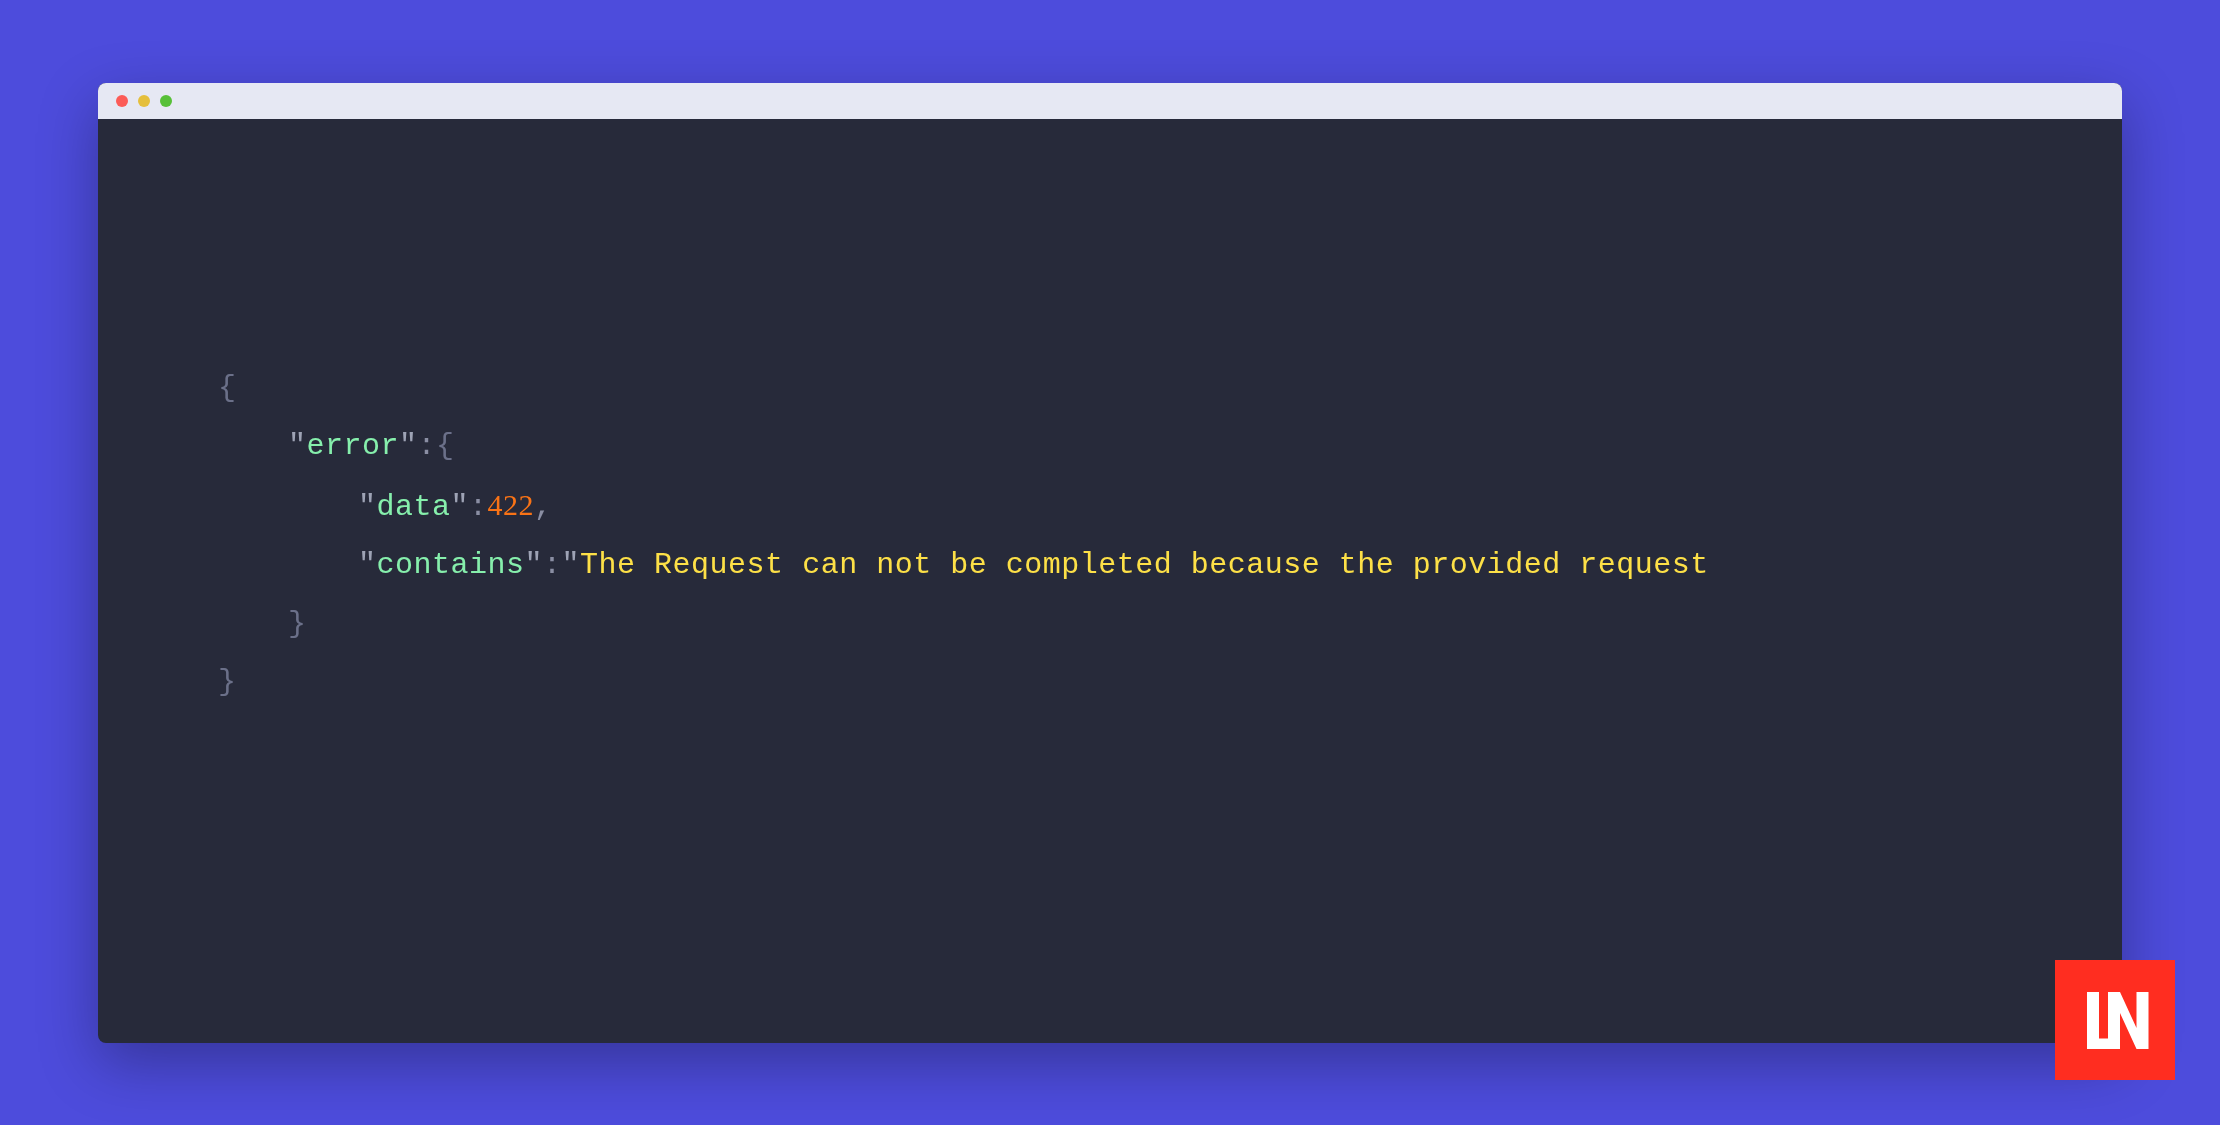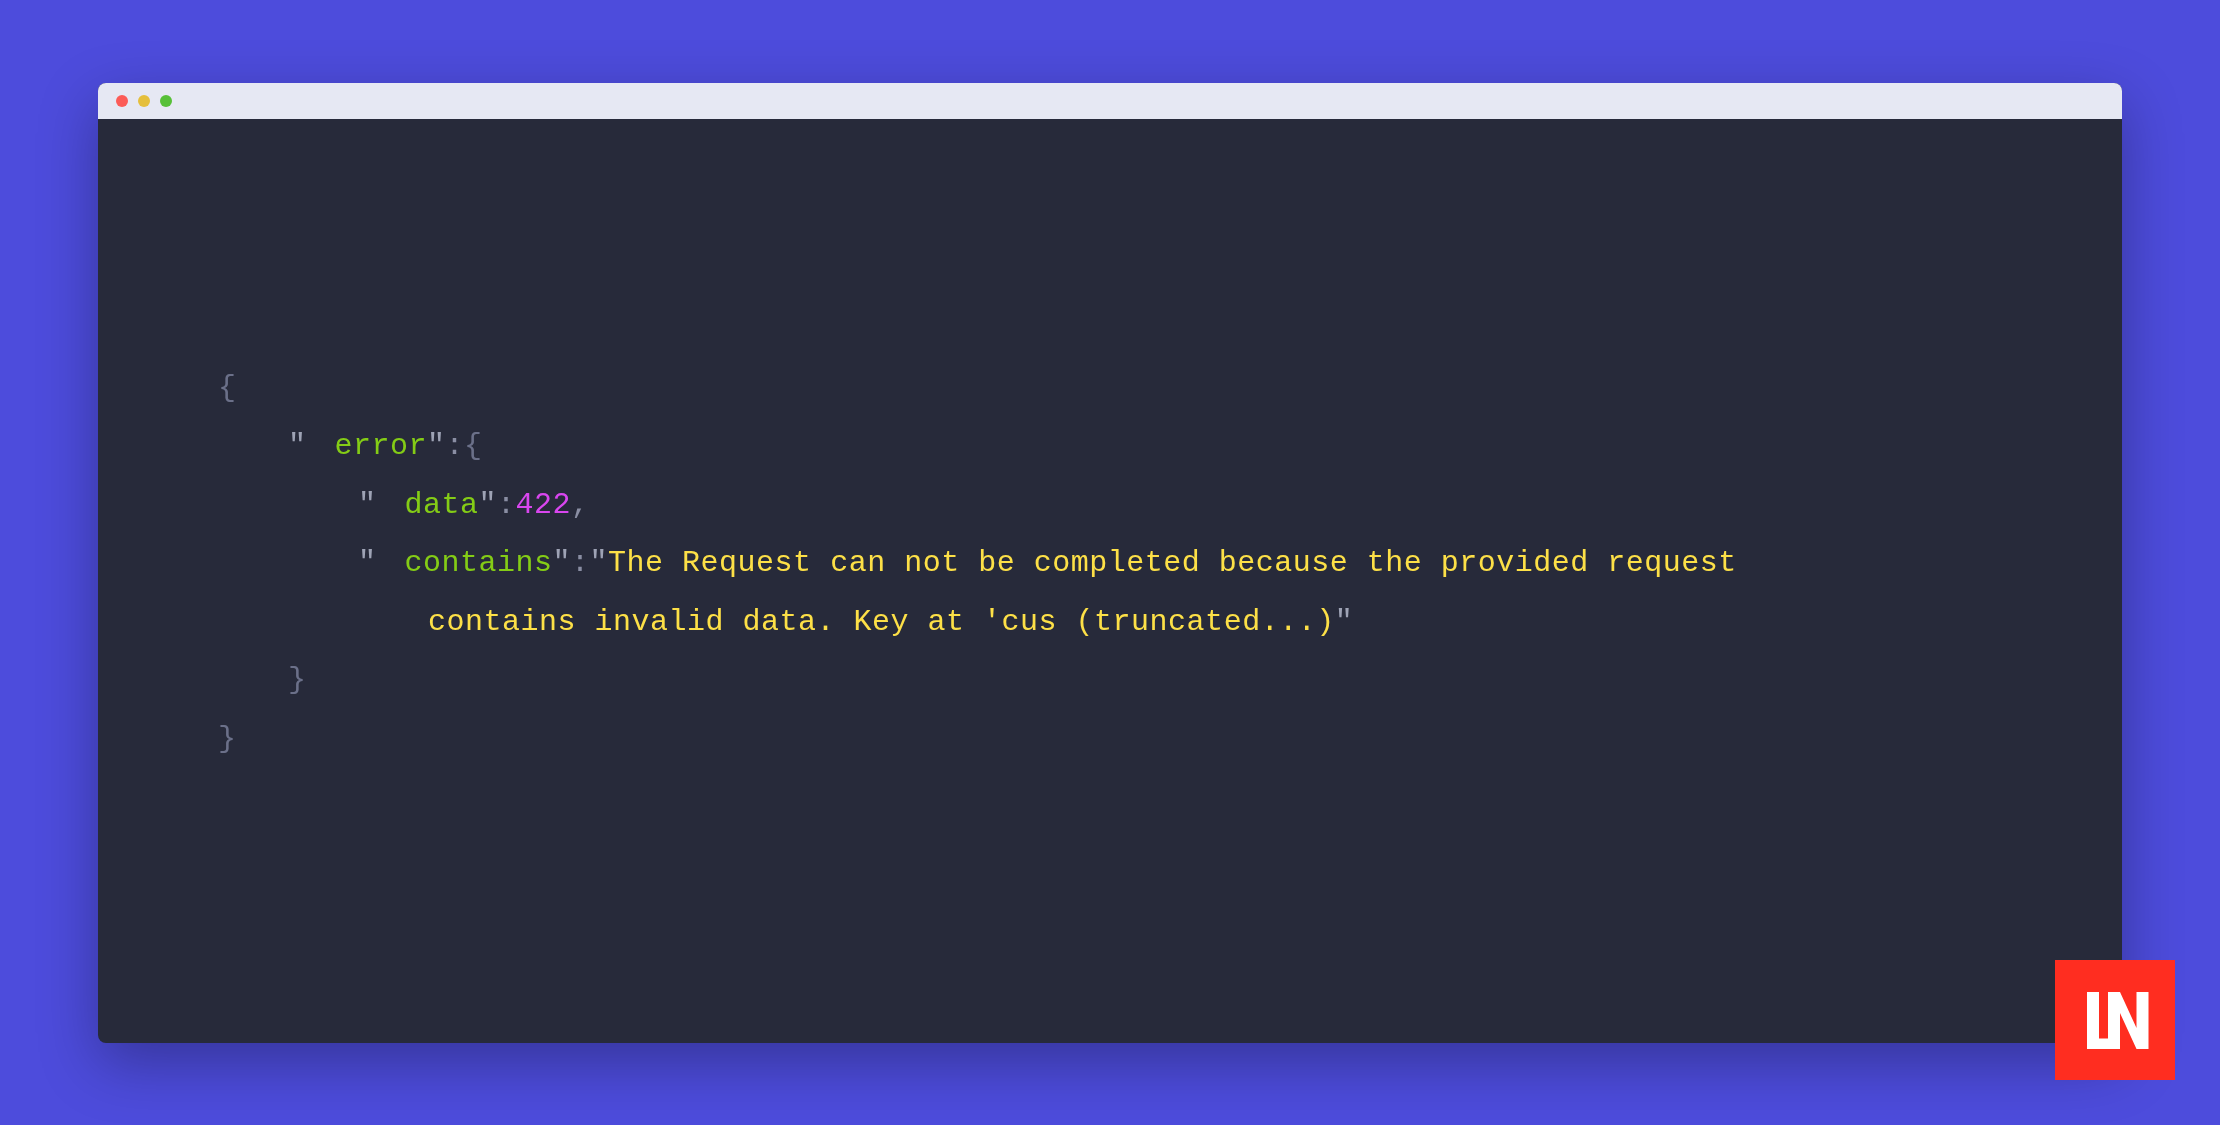--- a/index.html
+++ b/index.html
@@ -61,23 +61,23 @@
     .line {
       white-space: pre;
     }
 
     .indent-1 { padding-left: 70px; }
     .indent-2 { padding-left: 140px; }
     .indent-3 { padding-left: 210px; }
 
     .brace { color: #6b7089; }
     .key-quote { color: #9ea3b5; }
-    .key { color: #84cc16; margin-left: 28px; }
+    .key { color: #86efac; }
     .colon { color: #8a8ea3; }
-    .number { color: #d946ef; }
+    .number { color: #f97316; font-family: Liberation Serif, serif; }
     .comma { color: #8a8ea3; }
     .string-quote { color: #9ea3b5; }
     .string { color: #fde047; }
 
     .logo-badge {
       position: absolute;
       bottom: 45px;
       right: 45px;
       width: 120px;
       height: 120px;
@@ -102,21 +102,20 @@
       <div class="traffic-light tl-yellow"></div>
       <div class="traffic-light tl-green"></div>
     </div>
   </div>
 
   <div class="code-area">
     <div class="line"><span class="brace">{</span></div>
     <div class="line indent-1"><span class="key-quote">"</span><span class="key">error</span><span class="key-quote">"</span><span class="colon">:</span><span class="brace">{</span></div>
     <div class="line indent-2"><span class="key-quote">"</span><span class="key">data</span><span class="key-quote">"</span><span class="colon">:</span><span class="number">422</span><span class="comma">,</span></div>
     <div class="line indent-2"><span class="key-quote">"</span><span class="key">contains</span><span class="key-quote">"</span><span class="colon">:</span><span class="string-quote">"</span><span class="string">The Request can not be completed because the provided request</span></div>
-    <div class="line indent-3"><span class="string">contains invalid data. Key at 'cus (truncated...)</span><span class="string-quote">"</span></div>
     <div class="line indent-1"><span class="brace">}</span></div>
     <div class="line"><span class="brace">}</span></div>
   </div>
 </div>
 
 <div class="logo-badge">
   <svg viewBox="0 0 100 100">
     <path d="M 12 12 L 12 88 L 48 88 L 48 74 L 28 74 L 28 12 Z" fill="white"></path>
     <path d="M 40 12 L 40 88 L 56 88 L 56 40 L 78 88 L 94 88 L 94 12 L 78 12 L 78 60 L 56 12 Z" fill="white"></path>
   </svg>

